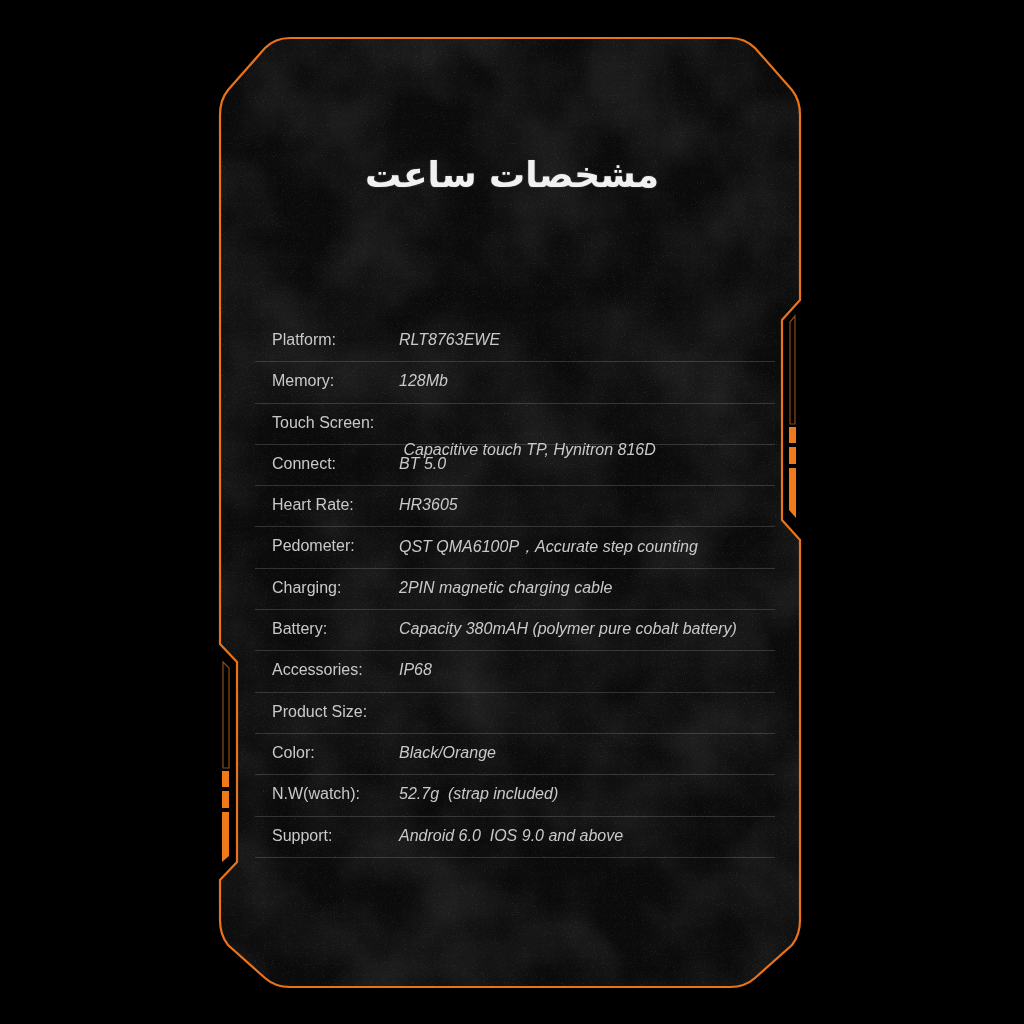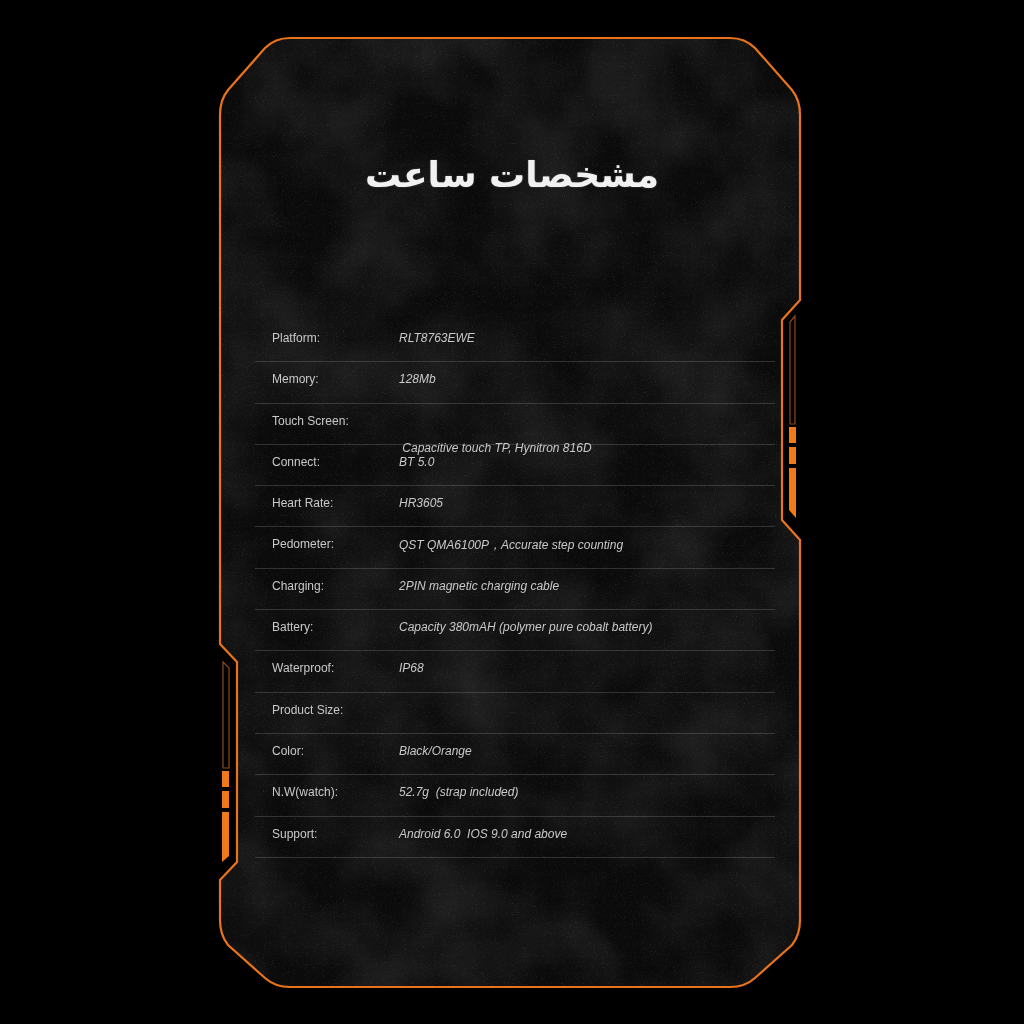--- a/index.html
+++ b/index.html
@@ -43,21 +43,21 @@
       width: 520px;
     }
     .spec-row {
       position: relative;
       height: 41.3px;
       box-sizing: border-box;
       border-bottom: 1px solid rgba(150,150,150,0.28);
       display: flex;
       align-items: center;
       color: #c9c9c9;
-      font-size: 12px;
+      font-size: 16px;
       white-space: nowrap;
     }
     .spec-row.first {
       border-top: none;
     }
     .spec-label {
       position: absolute;
       left: 17px;
       top: 10px;
     }
@@ -140,21 +140,21 @@
   </div>
   <div class="spec-row">
     <span class="spec-label">Charging:</span>
     <span class="spec-value">2PIN magnetic charging cable</span>
   </div>
   <div class="spec-row">
     <span class="spec-label">Battery:</span>
     <span class="spec-value">Capacity 380mAH (polymer pure cobalt battery)</span>
   </div>
   <div class="spec-row">
-    <span class="spec-label">Waterproof:</span>
+    <span class="spec-label">Accessories:</span>
     <span class="spec-value">IP68</span>
   </div>
   <div class="spec-row">
     <span class="spec-label">Product Size:</span>
   </div>
   <div class="spec-row">
     <span class="spec-label">Color:</span>
     <span class="spec-value">Black/Orange</span>
   </div>
   <div class="spec-row">

